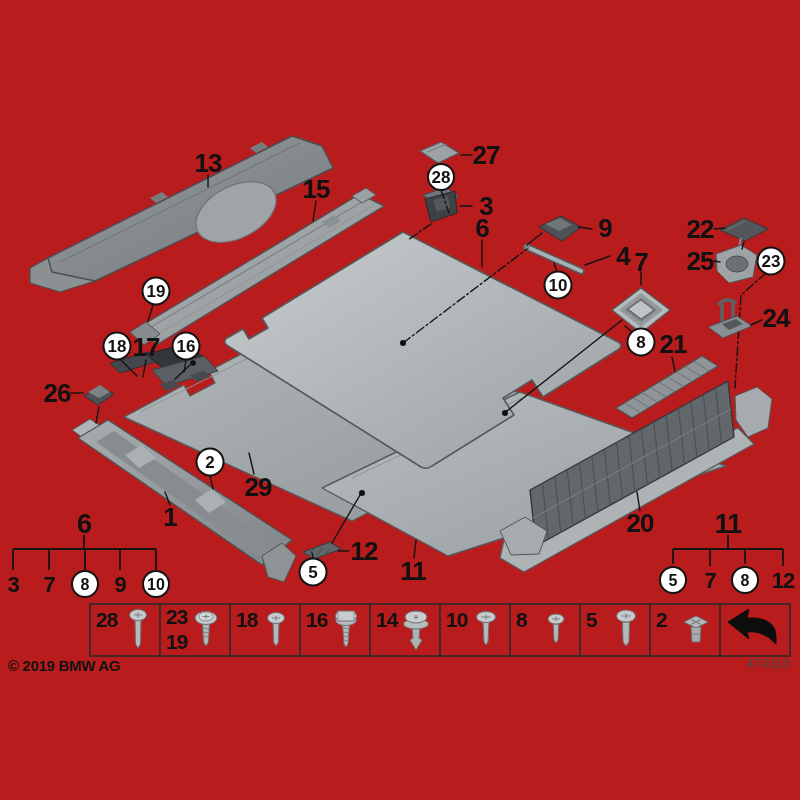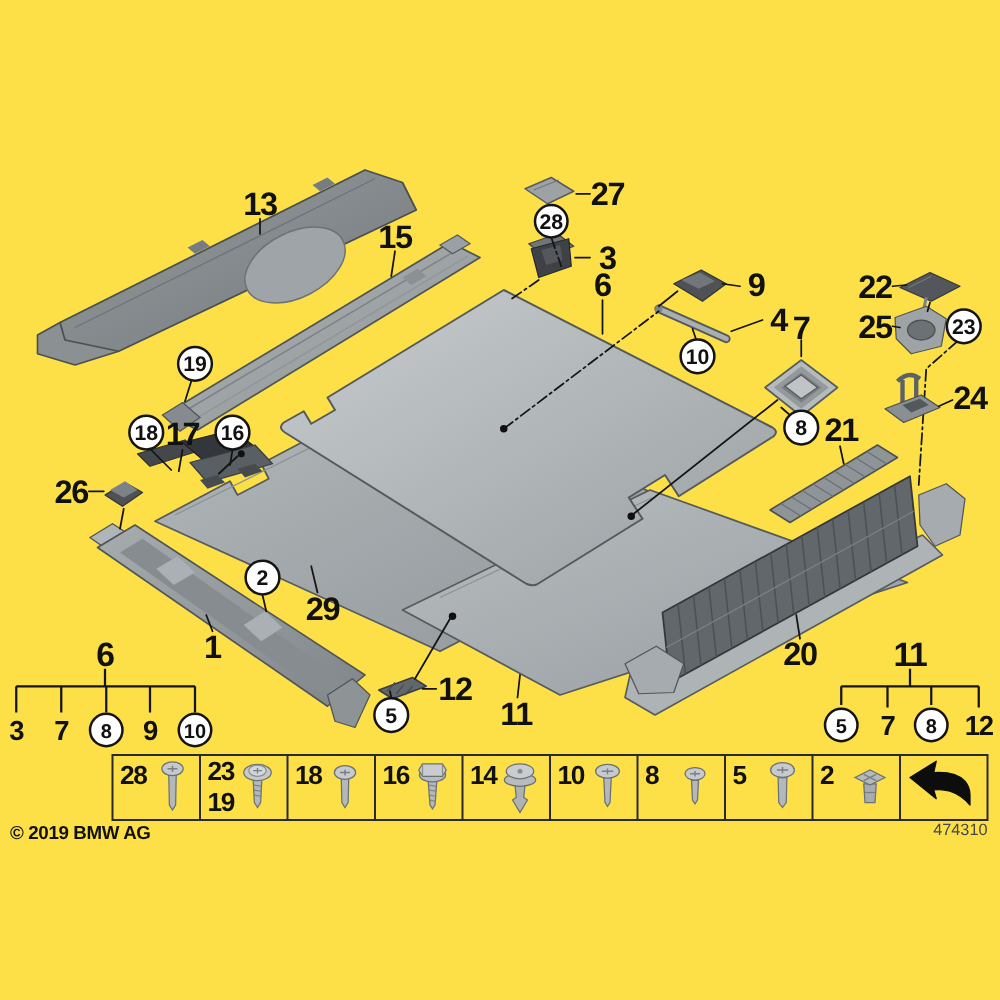--- a/index.html
+++ b/index.html
@@ -1,16 +1,16 @@
 <!DOCTYPE html>
 <html><head>
 <meta charset="utf-8">
 <style>
   html,body{margin:0;padding:0;background:#fff;}
-  .page{position:relative;width:800px;height:800px;background:#fde047;overflow:hidden;}
+  .page{position:relative;width:800px;height:800px;background:#b91c1c;overflow:hidden;}
   svg text{font-family:"Liberation Sans",sans-serif;font-weight:bold;fill:#111;}
   .lbl{font-size:26px;text-anchor:middle;letter-spacing:-1px;}
   .cl{font-size:17px;text-anchor:middle;}
   .tp{font-size:27px;text-anchor:middle;letter-spacing:-1px;}
   .tc{font-size:22px;text-anchor:middle;letter-spacing:-1px;}
   .tcc{font-size:16px;text-anchor:middle;}
   .cell{font-size:21px;text-anchor:start;letter-spacing:-1px;}
   .copy{font-size:15px;letter-spacing:-0.3px;}
   .dnum{font-size:13px;font-weight:normal;fill:#474747;text-anchor:end;}
   .ln{stroke:#141414;stroke-width:1.4;fill:none;stroke-linecap:round;}

